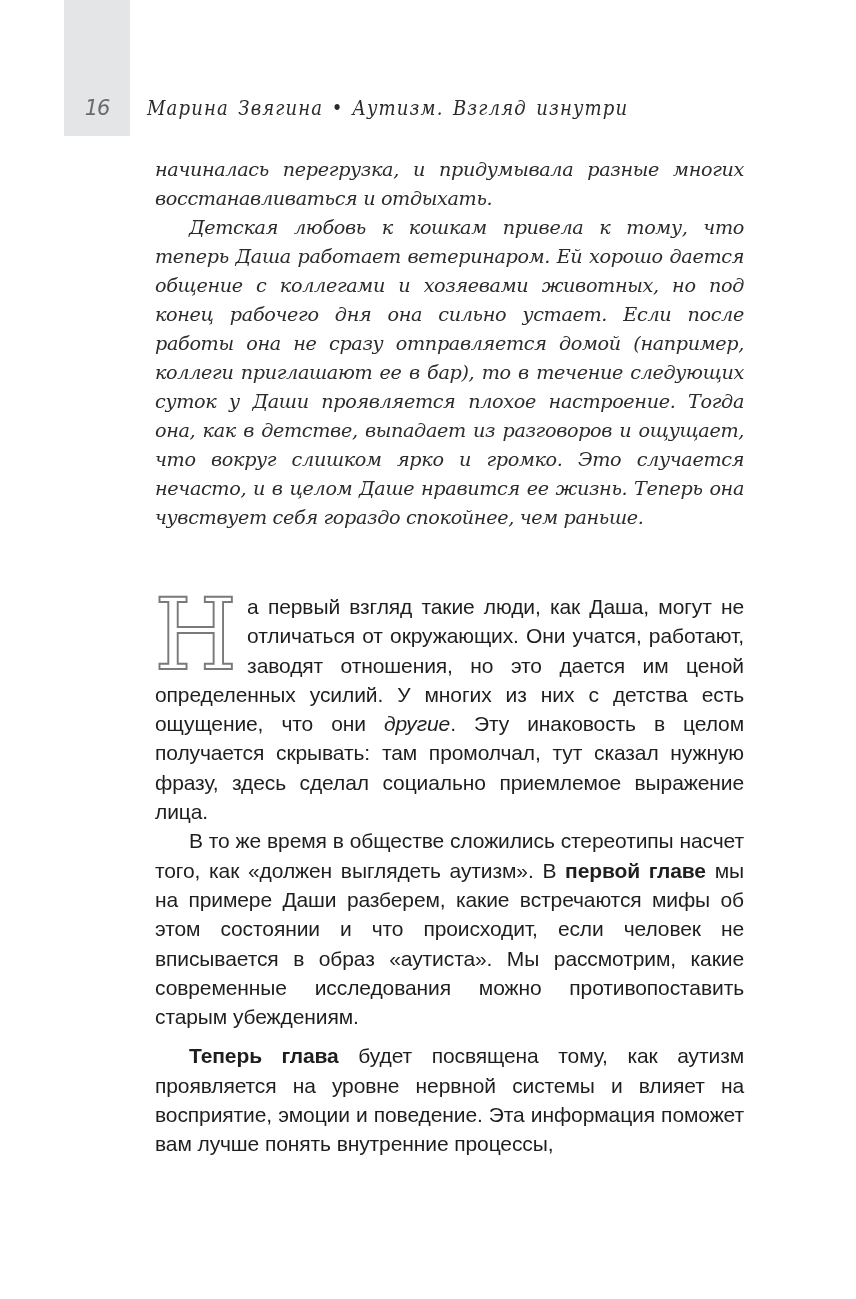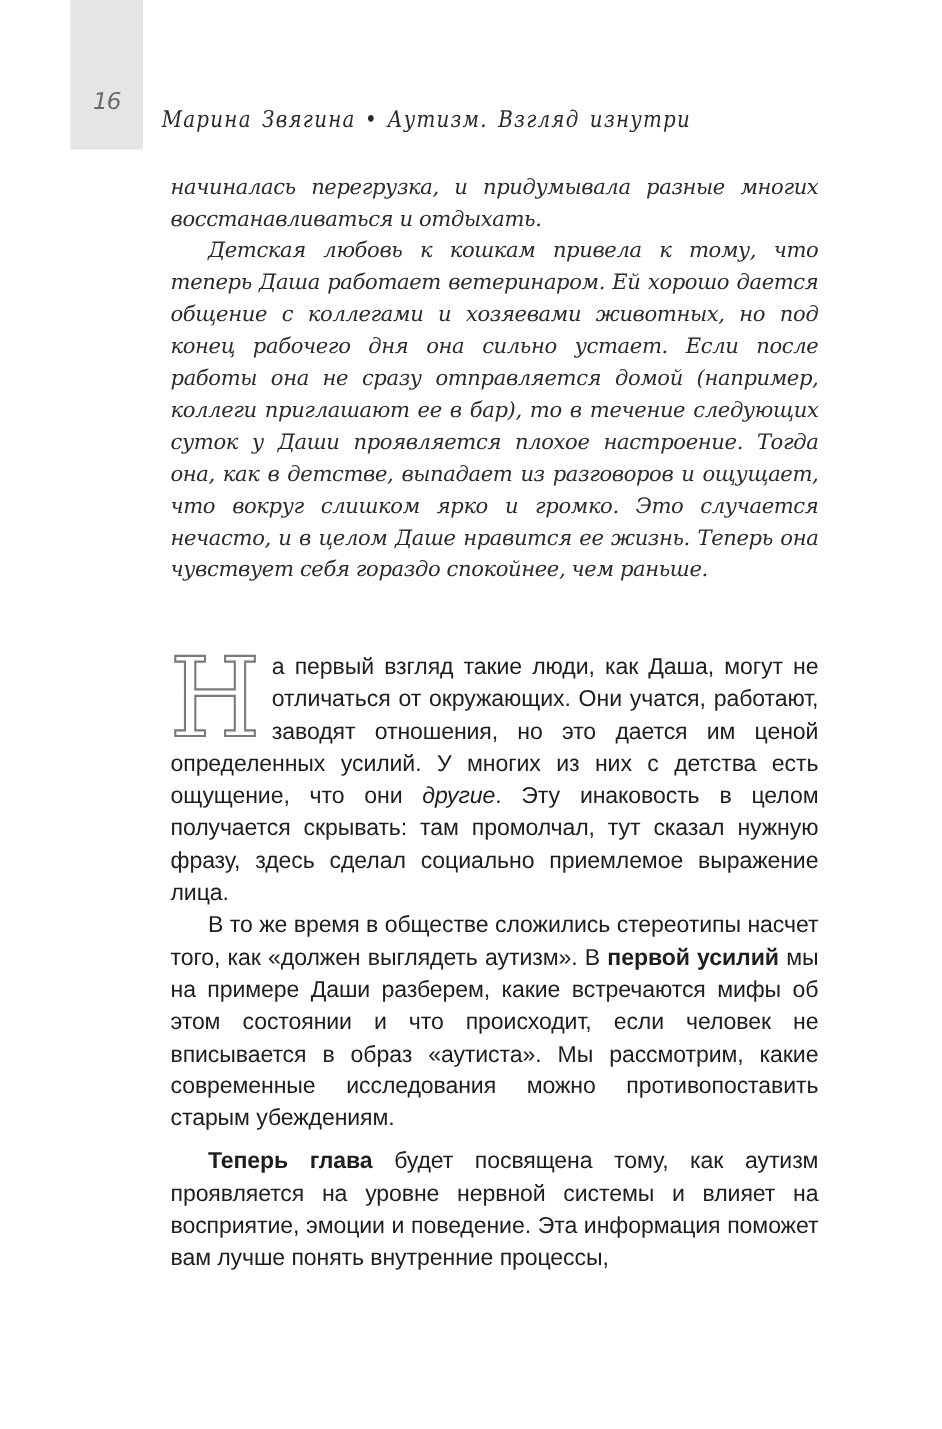--- a/index.html
+++ b/index.html
@@ -5,21 +5,21 @@
   html, body { margin: 0; padding: 0; }
   body {
     width: 856px; height: 1299px; background: #ffffff; position: relative; overflow: hidden;
     color: #1e1e1e;
   }
   .tab {
     position: absolute; left: 64px; top: 0; width: 66px; height: 136px;
     background: #e4e5e7;
   }
   .page-num {
-    position: absolute; left: 64px; top: 80px; width: 66px; text-align: center;
+    position: absolute; left: 64px; top: 96px; width: 66px; text-align: center;
     font-family: "DejaVu Sans", sans-serif; font-style: italic; font-size: 21px;
     color: #6a6a6a; letter-spacing: -1px;
   }
   .running-head {
     position: absolute; left: 147px; top: 96px;
     font-family: "DejaVu Serif", serif; font-style: italic; font-size: 21px;
     color: #2a2a2a; letter-spacing: 1.3px; word-spacing: 3px;
     transform: scaleX(0.86); transform-origin: left top;
     white-space: nowrap;
   }
@@ -58,16 +58,16 @@
   <span>Марина Звягина</span><span class="sep">•</span><span>Аутизм. Взгляд изнутри</span>
 </div>
 
 <div class="body-text italic-block">
   <p>начиналась перегрузка, и придумывала разные многих восстанавливаться и отдыхать.</p>
   <p class="indent">Детская любовь к кошкам привела к тому, что теперь Даша работает ветеринаром. Ей хорошо дается общение с коллегами и хозяевами животных, но под конец рабочего дня она сильно устает. Если после работы она не сразу отправляется домой (например, коллеги приглашают ее в бар), то в течение следующих суток у Даши проявляется плохое настроение. Тогда она, как в детстве, выпадает из разговоров и ощущает, что вокруг слишком ярко и громко. Это случается нечасто, и в целом Даше нравится ее жизнь. Теперь она чувствует себя гораздо спокойнее, чем раньше.</p>
 </div>
 
 <div class="body-text sans-block">
   <p><span class="dropcap">Н</span><span>а первый взгляд такие люди, как Даша, могут не отличаться от окружающих. Они учатся, работают, заводят отношения, но это дается им ценой определенных усилий. У многих из них с детства есть ощущение, что они </span><em>другие</em><span>. Эту инаковость в целом получается скрывать: там промолчал, тут сказал нужную фразу, здесь сделал социально приемлемое выражение лица.</span></p>
-  <p class="indent"><span>В то же время в обществе сложились стереотипы насчет того, как «должен выглядеть аутизм». В </span><b>первой усилий</b><span> мы на примере Даши разберем, какие встречаются мифы об этом состоянии и что происходит, если человек не вписывается в образ «аутиста». Мы рассмотрим, какие современные исследования можно противопоставить старым убеждениям.</span></p>
+  <p class="indent"><span>В то же время в обществе сложились стереотипы насчет того, как «должен выглядеть аутизм». В </span><b>первой главе</b><span> мы на примере Даши разберем, какие встречаются мифы об этом состоянии и что происходит, если человек не вписывается в образ «аутиста». Мы рассмотрим, какие современные исследования можно противопоставить старым убеждениям.</span></p>
   <div class="gap"></div>
   <p class="indent"><b>Теперь глава</b><span> будет посвящена тому, как аутизм проявляется на уровне нервной системы и влияет на восприятие, эмоции и поведение. Эта информация поможет вам лучше понять внутренние процессы,</span></p>
 </div>
 
 </body></html>

